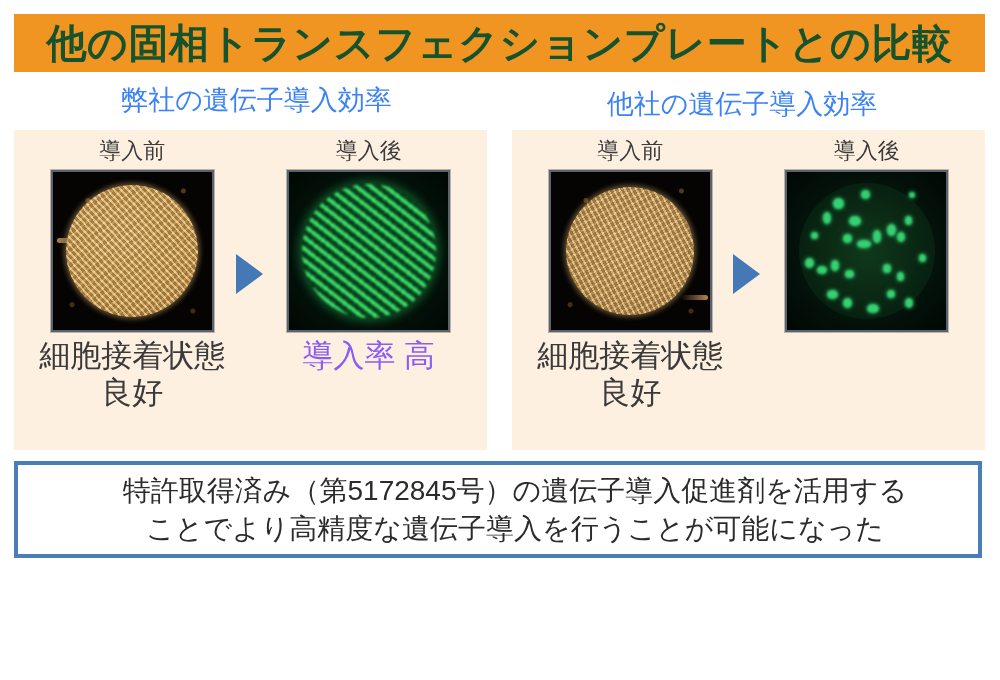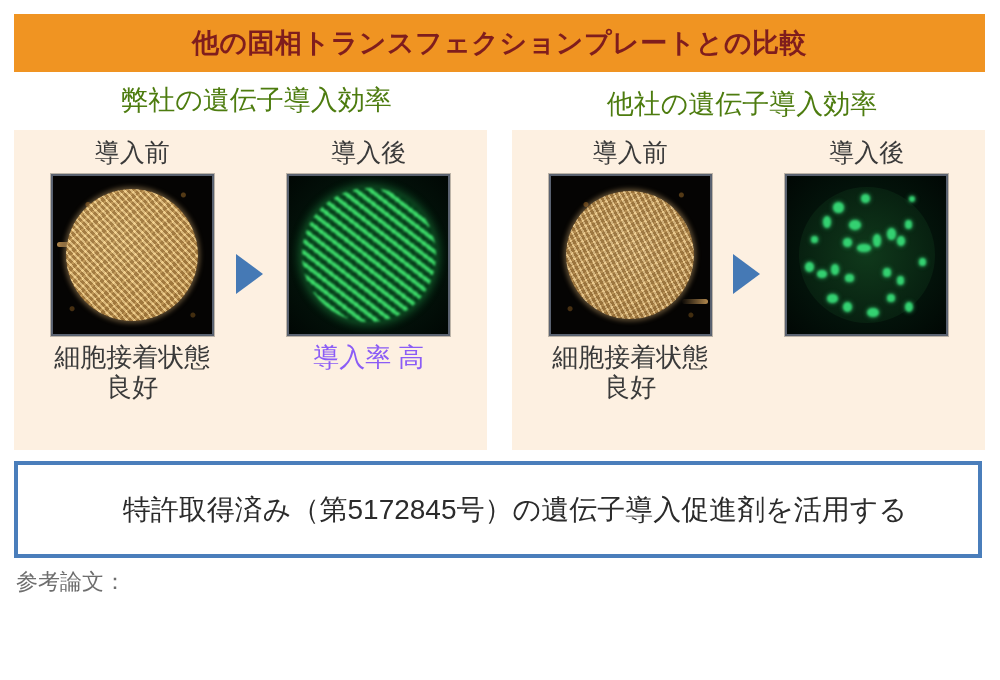--- a/index.html
+++ b/index.html
@@ -22,22 +22,22 @@
     left: 14px;
     top: 14px;
     width: 971px;
     height: 58px;
     background: #F09422;
     display: flex;
     align-items: center;
     justify-content: center;
   }
   .header-title {
-    color: #7f1d1d;
-    font-size: 27px;
+    color: #14532d;
+    font-size: 40px;
     font-weight: bold;
     letter-spacing: 0.5px;
     line-height: 1;
     white-space: nowrap;
   }
 
   
   .column-heads {
     position: absolute;
     left: 14px;
@@ -51,21 +51,21 @@
     display: flex;
     align-items: center;
     justify-content: center;
   }
   .col-head:last-child {
     flex: 0 0 486px;
     align-items: flex-end;
   }
   .col-head-text {
     font-size: 27px;
-    color: #4d7c0f;
+    color: #3b82f6;
     white-space: nowrap;
   }
 
   
   .panels {
     position: absolute;
     left: 14px;
     top: 130px;
     width: 971px;
     height: 320px;
@@ -88,21 +88,21 @@
   }
   .cell-block {
     flex: 1 1 0;
     display: flex;
     flex-direction: column;
     align-items: center;
     padding-top: 8px;
     box-sizing: border-box;
   }
   .cell-caption-top {
-    font-size: 25px;
+    font-size: 22px;
     color: #3a3a3a;
     line-height: 1.15;
     white-space: nowrap;
     margin-bottom: 7px;
   }
   .micro-frame {
     width: 163px;
     height: 162px;
     border: 2px solid #5a6270;
     box-sizing: border-box;
@@ -220,21 +220,21 @@
     height: 0;
     border-top: 20px solid transparent;
     border-bottom: 20px solid transparent;
     border-left: 27px solid #4579B5;
   }
   .arrow-left  { left: 222px; }
   .arrow-right { left: 221px; }
 
   .cell-caption-bottom {
     margin-top: 6px;
-    font-size: 26px;
+    font-size: 31px;
     line-height: 1.18;
     text-align: center;
     color: #3a3a3a;
     white-space: pre-line;
   }
   .cell-caption-bottom.highlight {
     color: #8b5cf6;
   }
 
   
@@ -379,17 +379,17 @@
         </div>
       </div>
 
       <div class="arrow arrow-right"></div>
     </div>
   </div>
 </div>
 
 <div class="patent-box">
   <div class="patent-line">特許取得済み（第5172845号）の遺伝子導入促進剤を活用する</div>
+  <div class="patent-line">ことでより高精度な遺伝子導入を行うことが可能になった</div>
 </div>
 
 <div class="reference">
-  <span class="reference-label">参考論文：</span>
 </div>
 
 </body></html>

